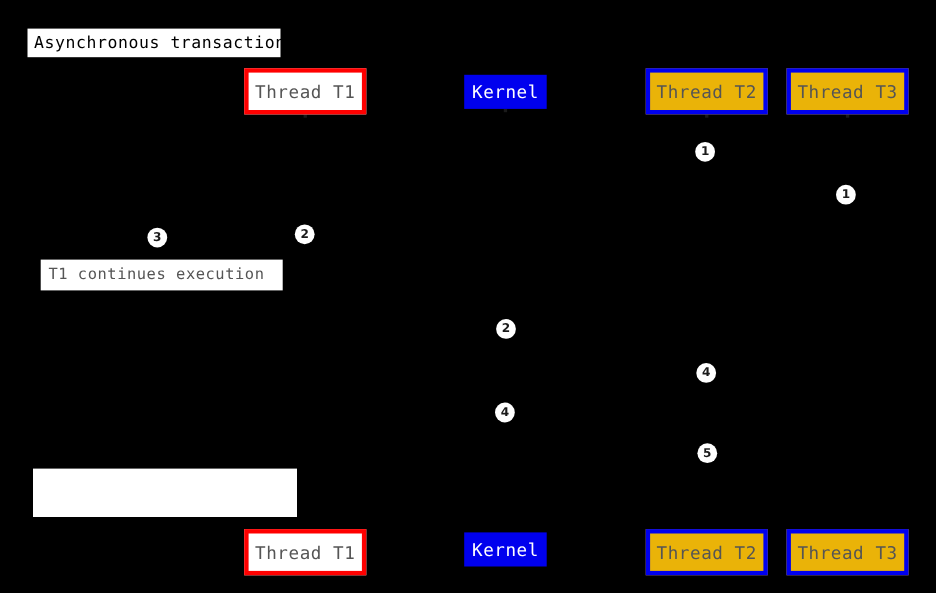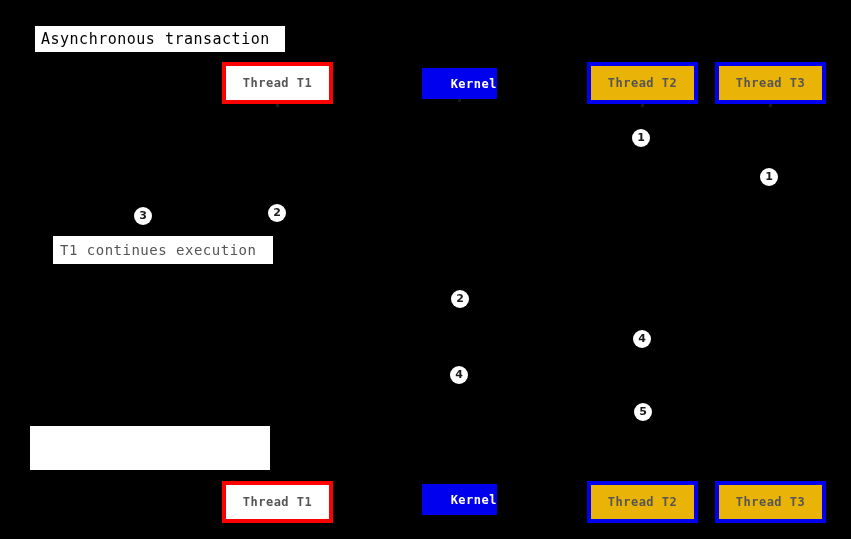--- a/index.html
+++ b/index.html
@@ -31,39 +31,37 @@
   }
 
   
   .participant {
     position: absolute;
     box-sizing: border-box;
     display: flex;
     align-items: center;
     justify-content: center;
     white-space: nowrap;
-    font-size: 12px;
+    font-size: 16px;
     letter-spacing: 0.5px;
-    font-weight: bold;
   }
   .participant.red {
     background: #ffffff;
     border: 4px solid #ff0000;
     color: #555555;
   }
   .participant.blue {
     background: #eab308;
     border: 4px solid #0000ee;
     color: #555555;
   }
   .participant.solid-blue {
     background: #0000ee;
     border: none;
     color: #ffffff;
-    justify-content: flex-end;
   }
 
   
   .lifeline {
     position: absolute;
     width: 1px;
     background: #000000;
   }
   .lifeline-stub {
     position: absolute;
@@ -77,21 +75,21 @@
     position: absolute;
     background: #ffffff;
     box-sizing: border-box;
     display: flex;
     align-items: center;
     white-space: nowrap;
     font-size: 14px;
     letter-spacing: 0.5px;
     padding: 0 7px;
   }
-  .note-box.gray-text { color: #555555; margin-left: 16px; }
+  .note-box.gray-text { color: #555555; }
   .note-box.empty     { color: transparent; }
 
   
   .badge {
     position: absolute;
     width: 18px;
     height: 18px;
     border-radius: 50%;
     background: #ffffff;
     color: #1a1a1a;
@@ -101,21 +99,21 @@
     line-height: 18px;
     text-align: center;
     box-sizing: border-box;
   }
 </style>
 </head>
 <body>
 
 <div id="canvas" style="width: 851px; height: 539px; background: rgb(0, 0, 0);">
 
-  <div class="title-box" style="left: 35px; top: 26px; width: 250px; height: 26px;">Asynchronous transaction</div>
+  <div class="title-box" style="left: 25px; top: 26px; width: 230px; height: 26px;">Asynchronous transaction</div>
 
   <div id="lifeline-group">
       <div class="lifeline" style="left: 277px; top: 104px; height: 377px;"></div>
       <div class="lifeline-stub" style="left: 276px; top: 104px;"></div>
       <div class="lifeline" style="left: 459px; top: 99px; height: 385px;"></div>
       <div class="lifeline-stub" style="left: 458px; top: 99px;"></div>
       <div class="lifeline" style="left: 642px; top: 104px; height: 377px;"></div>
       <div class="lifeline-stub" style="left: 641px; top: 104px;"></div>
       <div class="lifeline" style="left: 770px; top: 104px; height: 377px;"></div>
       <div class="lifeline-stub" style="left: 769px; top: 104px;"></div>

